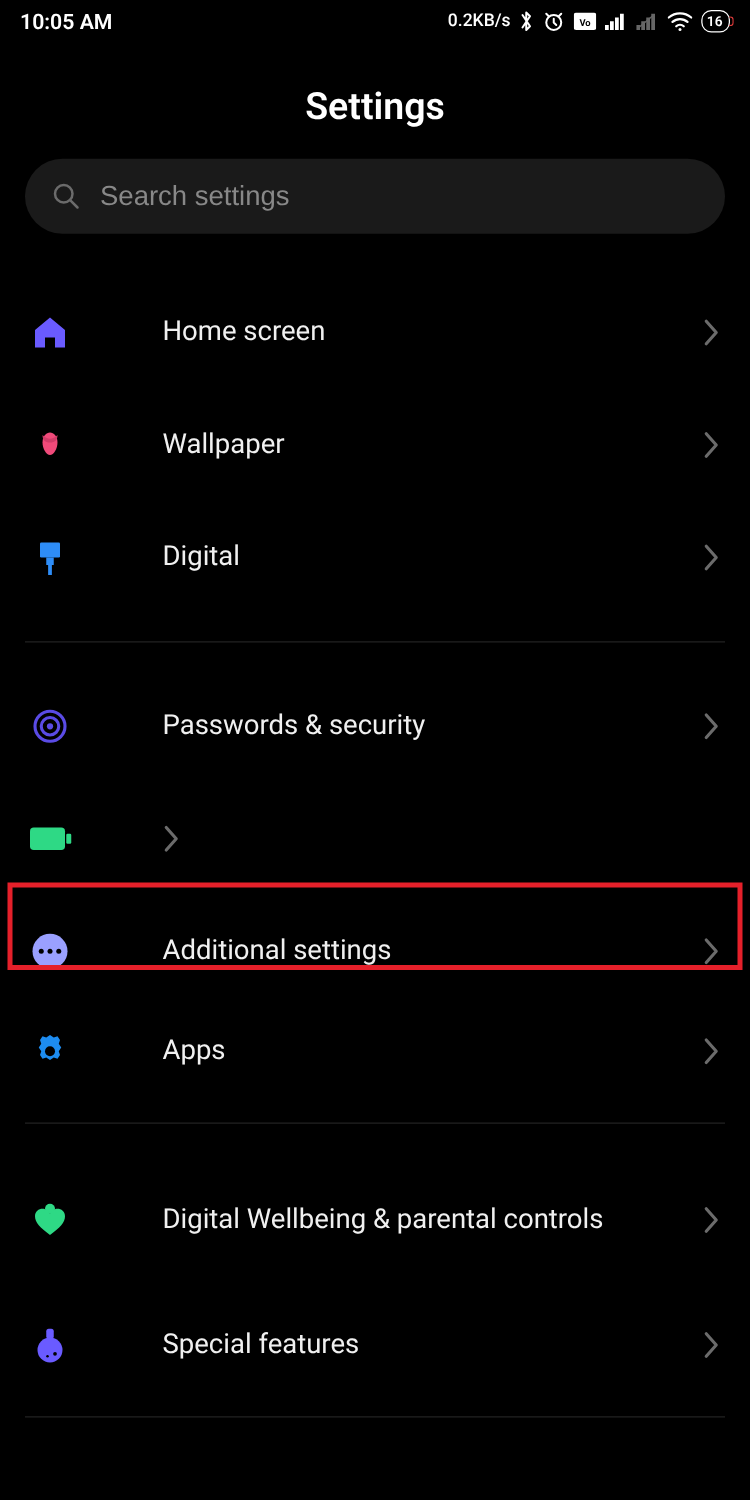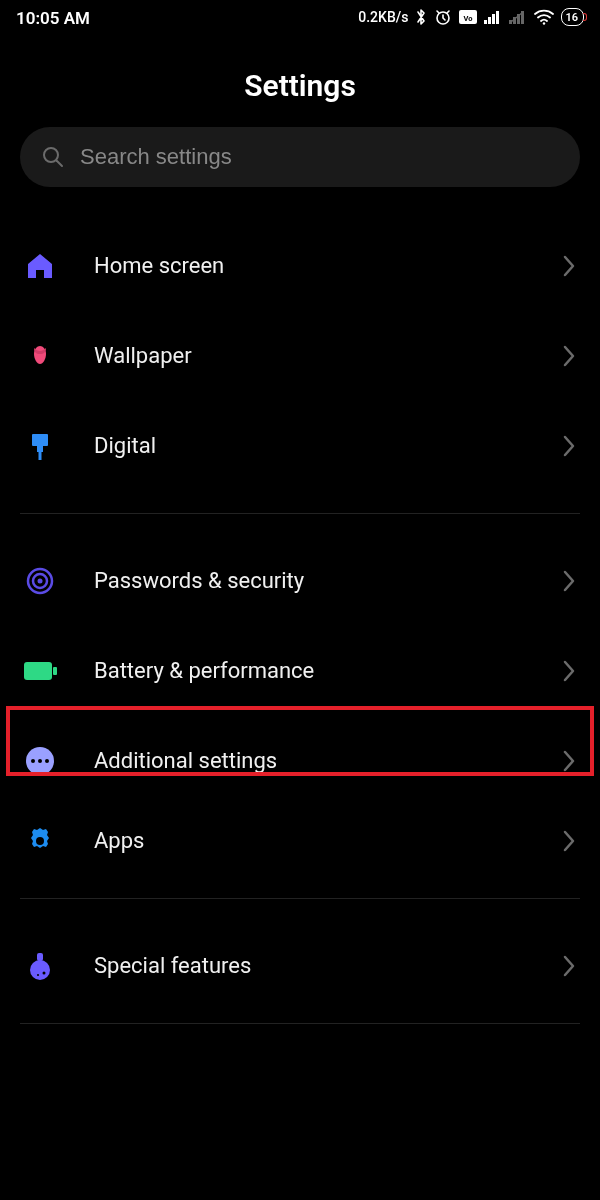--- a/index.html
+++ b/index.html
@@ -81,20 +81,21 @@
   }
   .search-bar input::placeholder { color: #888; }
 
   .list { }
   .row {
     display: flex;
     align-items: center;
     padding: 0 24px;
     height: 90px;
     position: relative;
+    gap: 36px;
   }
   .row.tall { height: 110px; }
   .icon-slot {
     width: 70px;
     flex: 0 0 70px;
     display: flex;
     align-items: center;
     justify-content: flex-start;
   }
   .icon-slot svg { display: block; }
@@ -233,21 +234,20 @@
       </svg>
   </div>
 
   <div class="row">
     <span class="icon-slot">
       <svg width="34" height="22" viewBox="0 0 34 22">
           <rect x="0" y="2" width="28" height="18" rx="3" fill="#2ed985"></rect>
           <rect x="29" y="7" width="4" height="8" rx="1" fill="#2ed985"></rect>
         </svg>
     </span>
-    <span class="label">Battery &amp; performance</span>
     <svg class="chev" width="14" height="22" viewBox="0 0 14 22">
         <path d="M3 2l8 9-8 9" fill="none" stroke="currentColor" stroke-width="2.5" stroke-linecap="round" stroke-linejoin="round"></path>
       </svg>
   </div>
 
   <div class="row">
     <span class="icon-slot">
       <svg width="32" height="32" viewBox="0 0 32 32">
           <circle cx="16" cy="16" r="14" fill="#9aa0ff"></circle>
           <circle cx="9" cy="16" r="2" fill="#000"></circle>
@@ -269,20 +269,32 @@
         </svg>
     </span>
     <span class="label">Apps</span>
     <svg class="chev" width="14" height="22" viewBox="0 0 14 22">
         <path d="M3 2l8 9-8 9" fill="none" stroke="currentColor" stroke-width="2.5" stroke-linecap="round" stroke-linejoin="round"></path>
       </svg>
   </div>
 
   <div class="sep"></div>
 
+  <div class="row tall">
+    <span class="icon-slot">
+      <svg width="32" height="32" viewBox="0 0 32 32">
+          <circle cx="16" cy="7" r="4" fill="#2ed985"></circle>
+          <path d="M16 28c-8-6-12-10-12-15 0-4 3-6 6-6 3 0 5 2 6 4 1-2 3-4 6-4 3 0 6 2 6 6 0 5-4 9-12 15z" fill="#2ed985"></path>
+        </svg>
+    </span>
+    <span class="label">Digital Wellbeing &amp; parental controls</span>
+    <svg class="chev" width="14" height="22" viewBox="0 0 14 22">
+        <path d="M3 2l8 9-8 9" fill="none" stroke="currentColor" stroke-width="2.5" stroke-linecap="round" stroke-linejoin="round"></path>
+      </svg>
+  </div>
 
   <div class="row">
     <span class="icon-slot">
       <svg width="32" height="32" viewBox="0 0 32 32">
           <rect x="13" y="3" width="6" height="8" rx="2" fill="#6a5bff"></rect>
           <circle cx="16" cy="20" r="10" fill="#6a5bff"></circle>
           <circle cx="20" cy="23" r="1.5" fill="#000"></circle>
           <circle cx="14" cy="25" r="1" fill="#000"></circle>
         </svg>
     </span>

